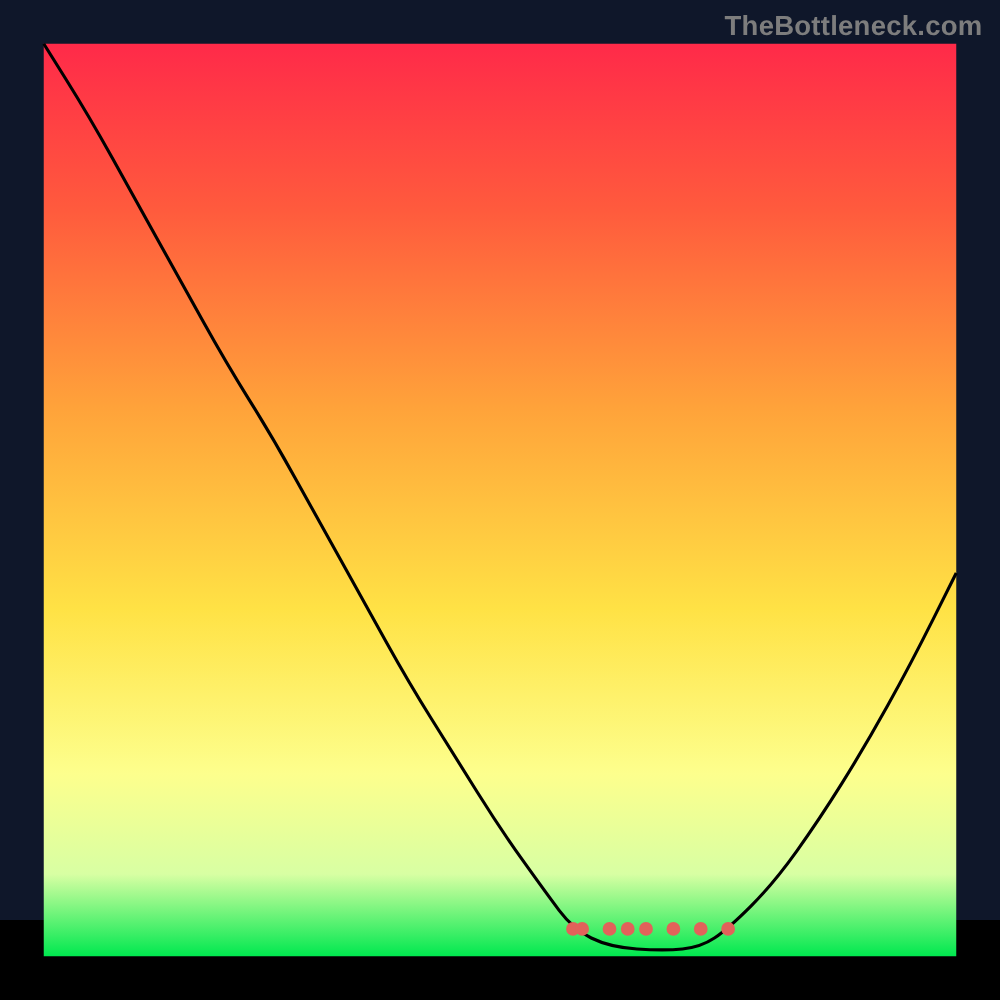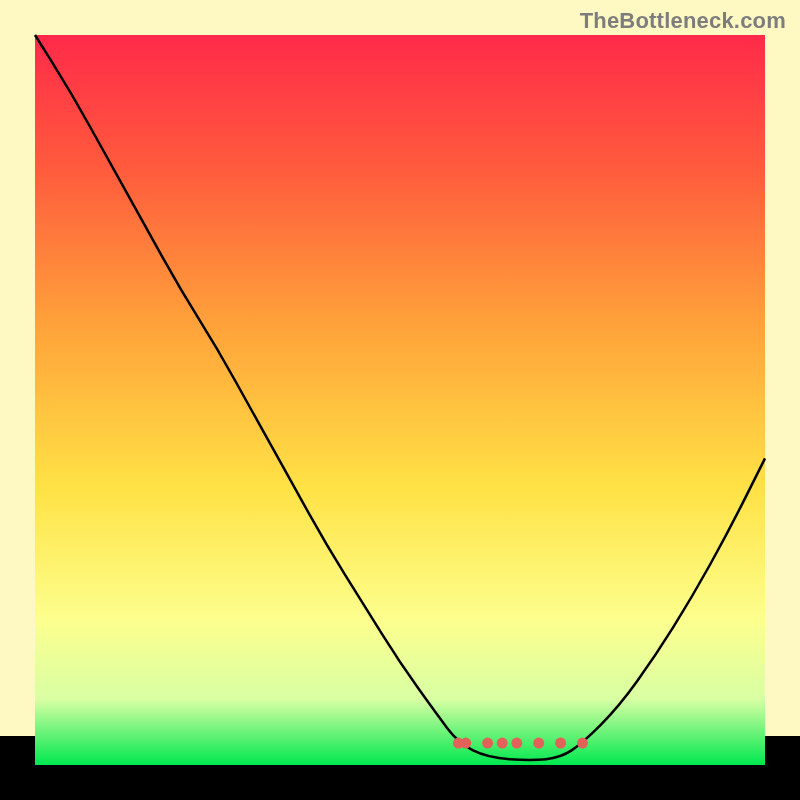--- a/index.html
+++ b/index.html
@@ -8,21 +8,21 @@
     width: 800px;
     height: 800px;
     background: #000;
     font-family: Arial, Helvetica, sans-serif;
     overflow: hidden;
   }
   .stage {
     position: relative;
     width: 800px;
     height: 736px;
-    background: #fef9c3;
+    background: #0f172a;
   }
   .watermark {
     position: absolute;
     top: 8px;
     right: 14px;
     color: #7d7d7d;
     font-size: 22px;
     font-weight: 600;
     letter-spacing: 0.2px;
     z-index: 5;

